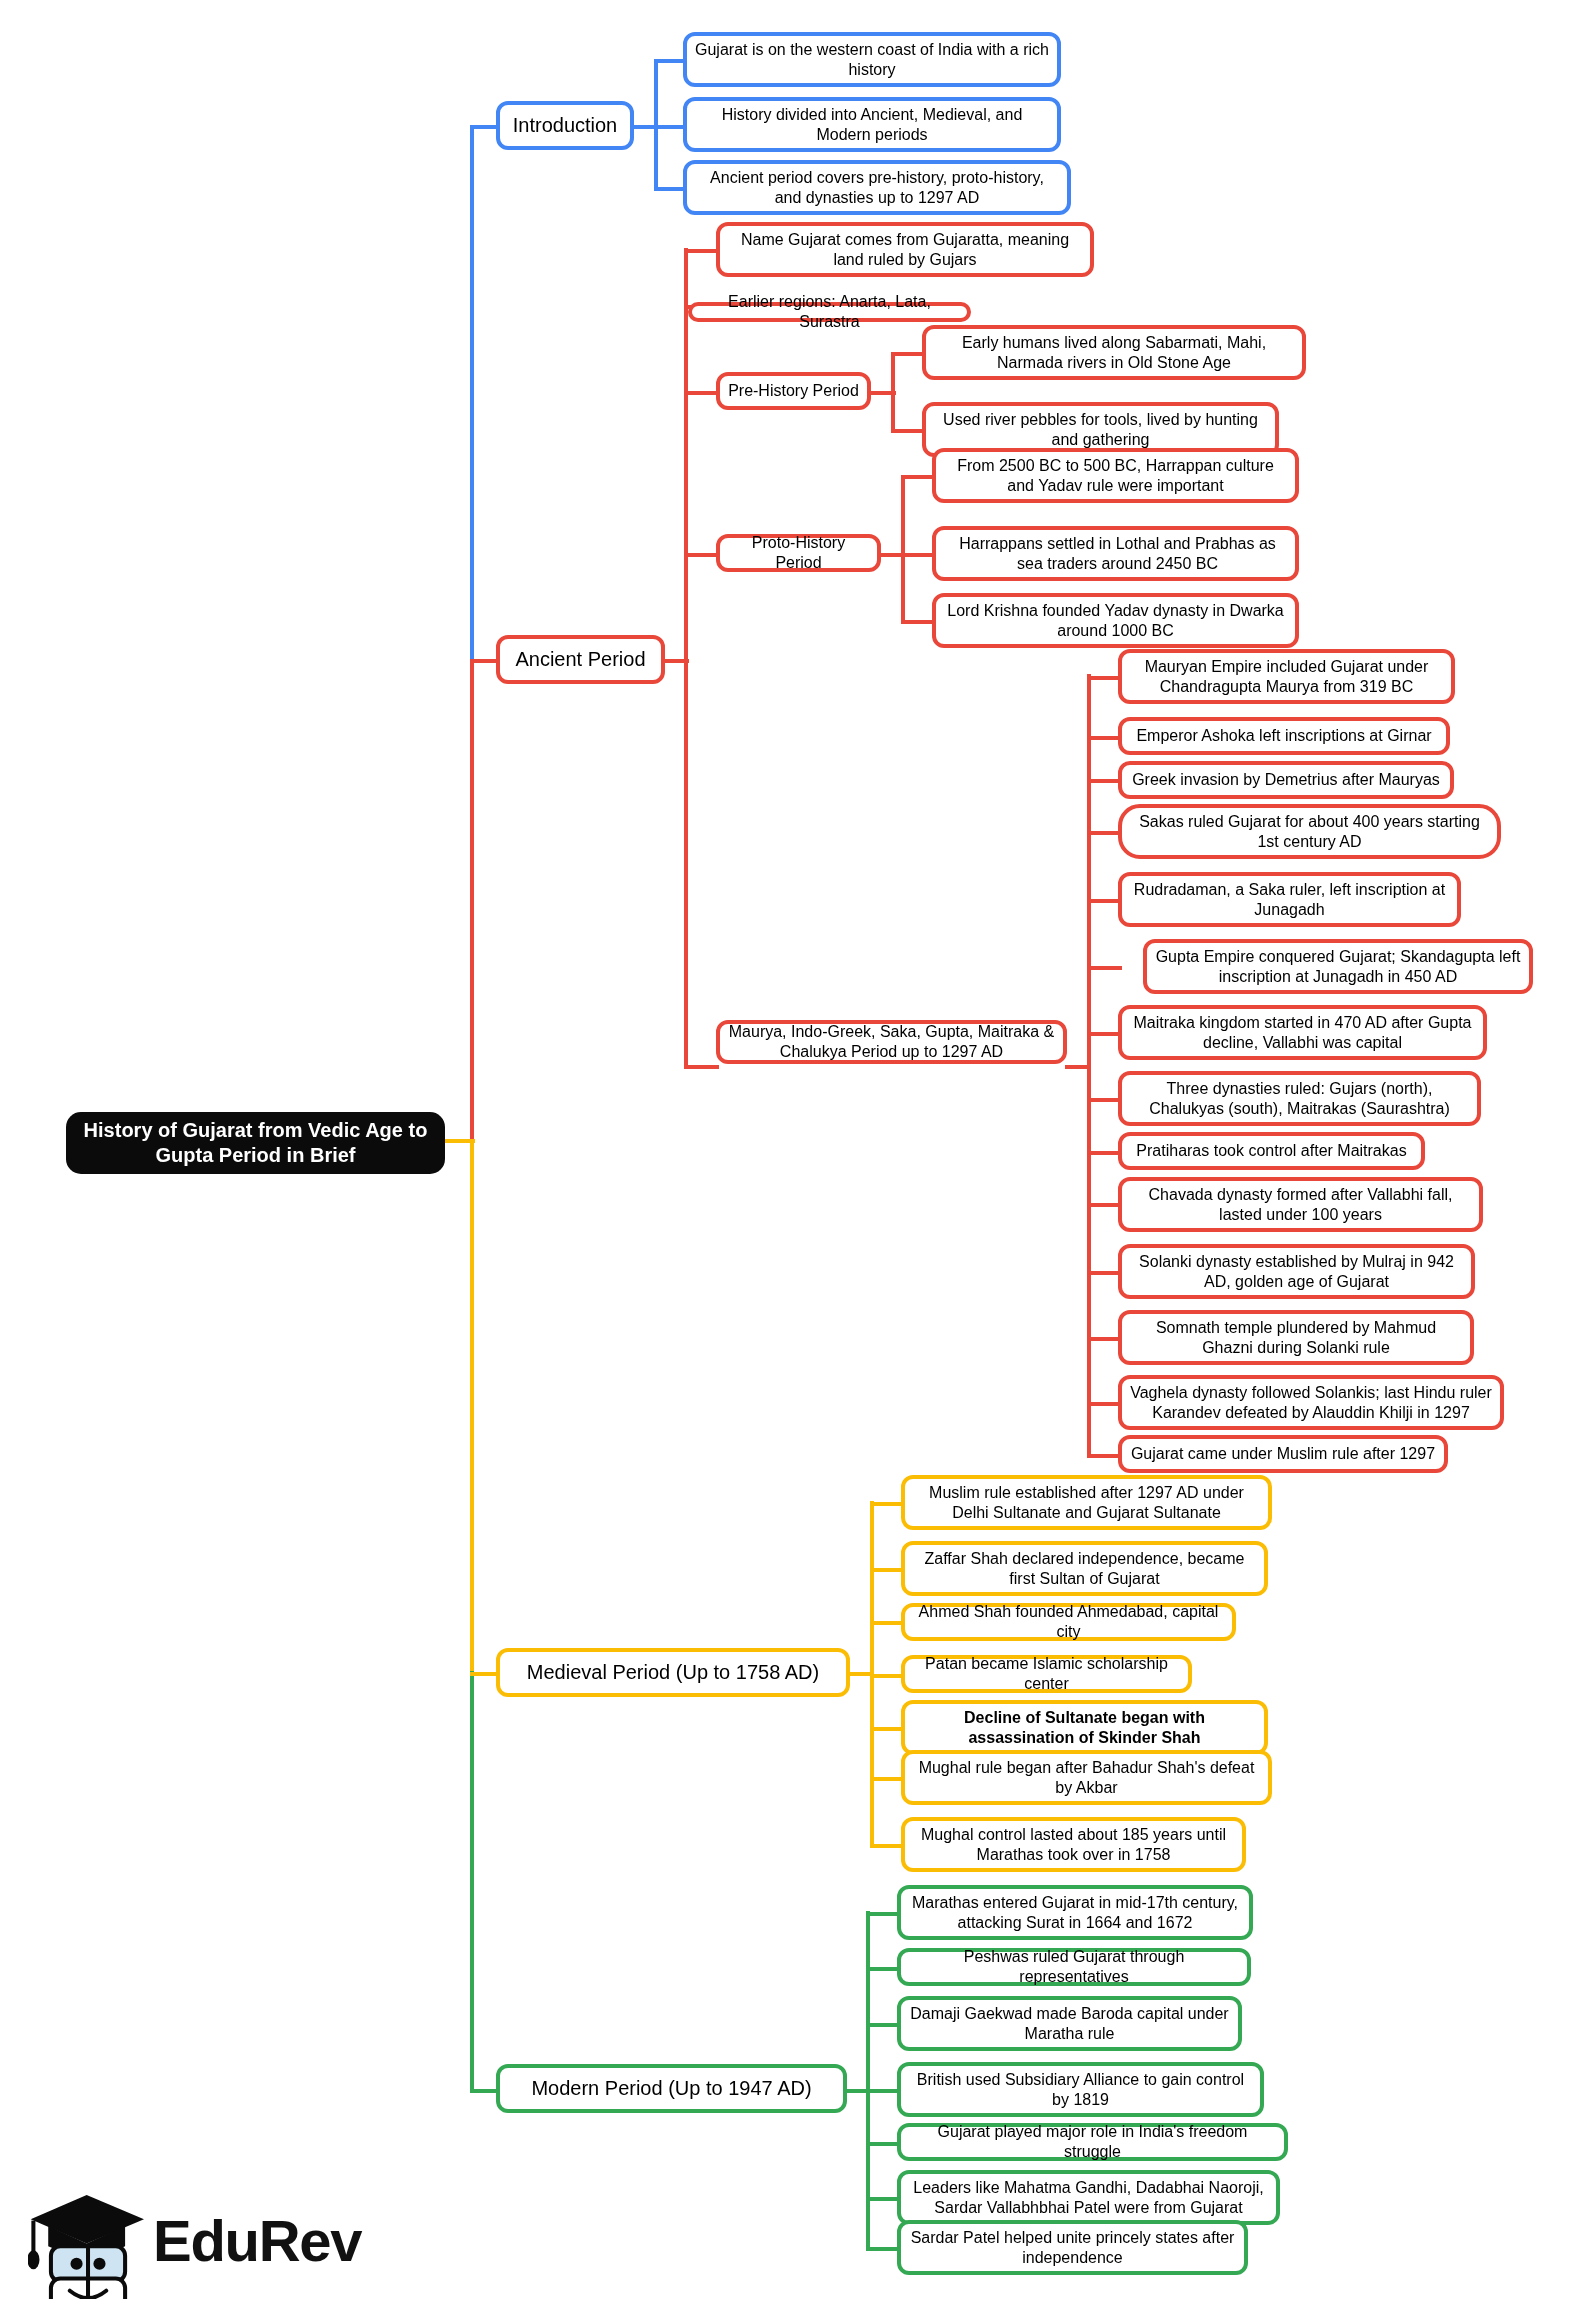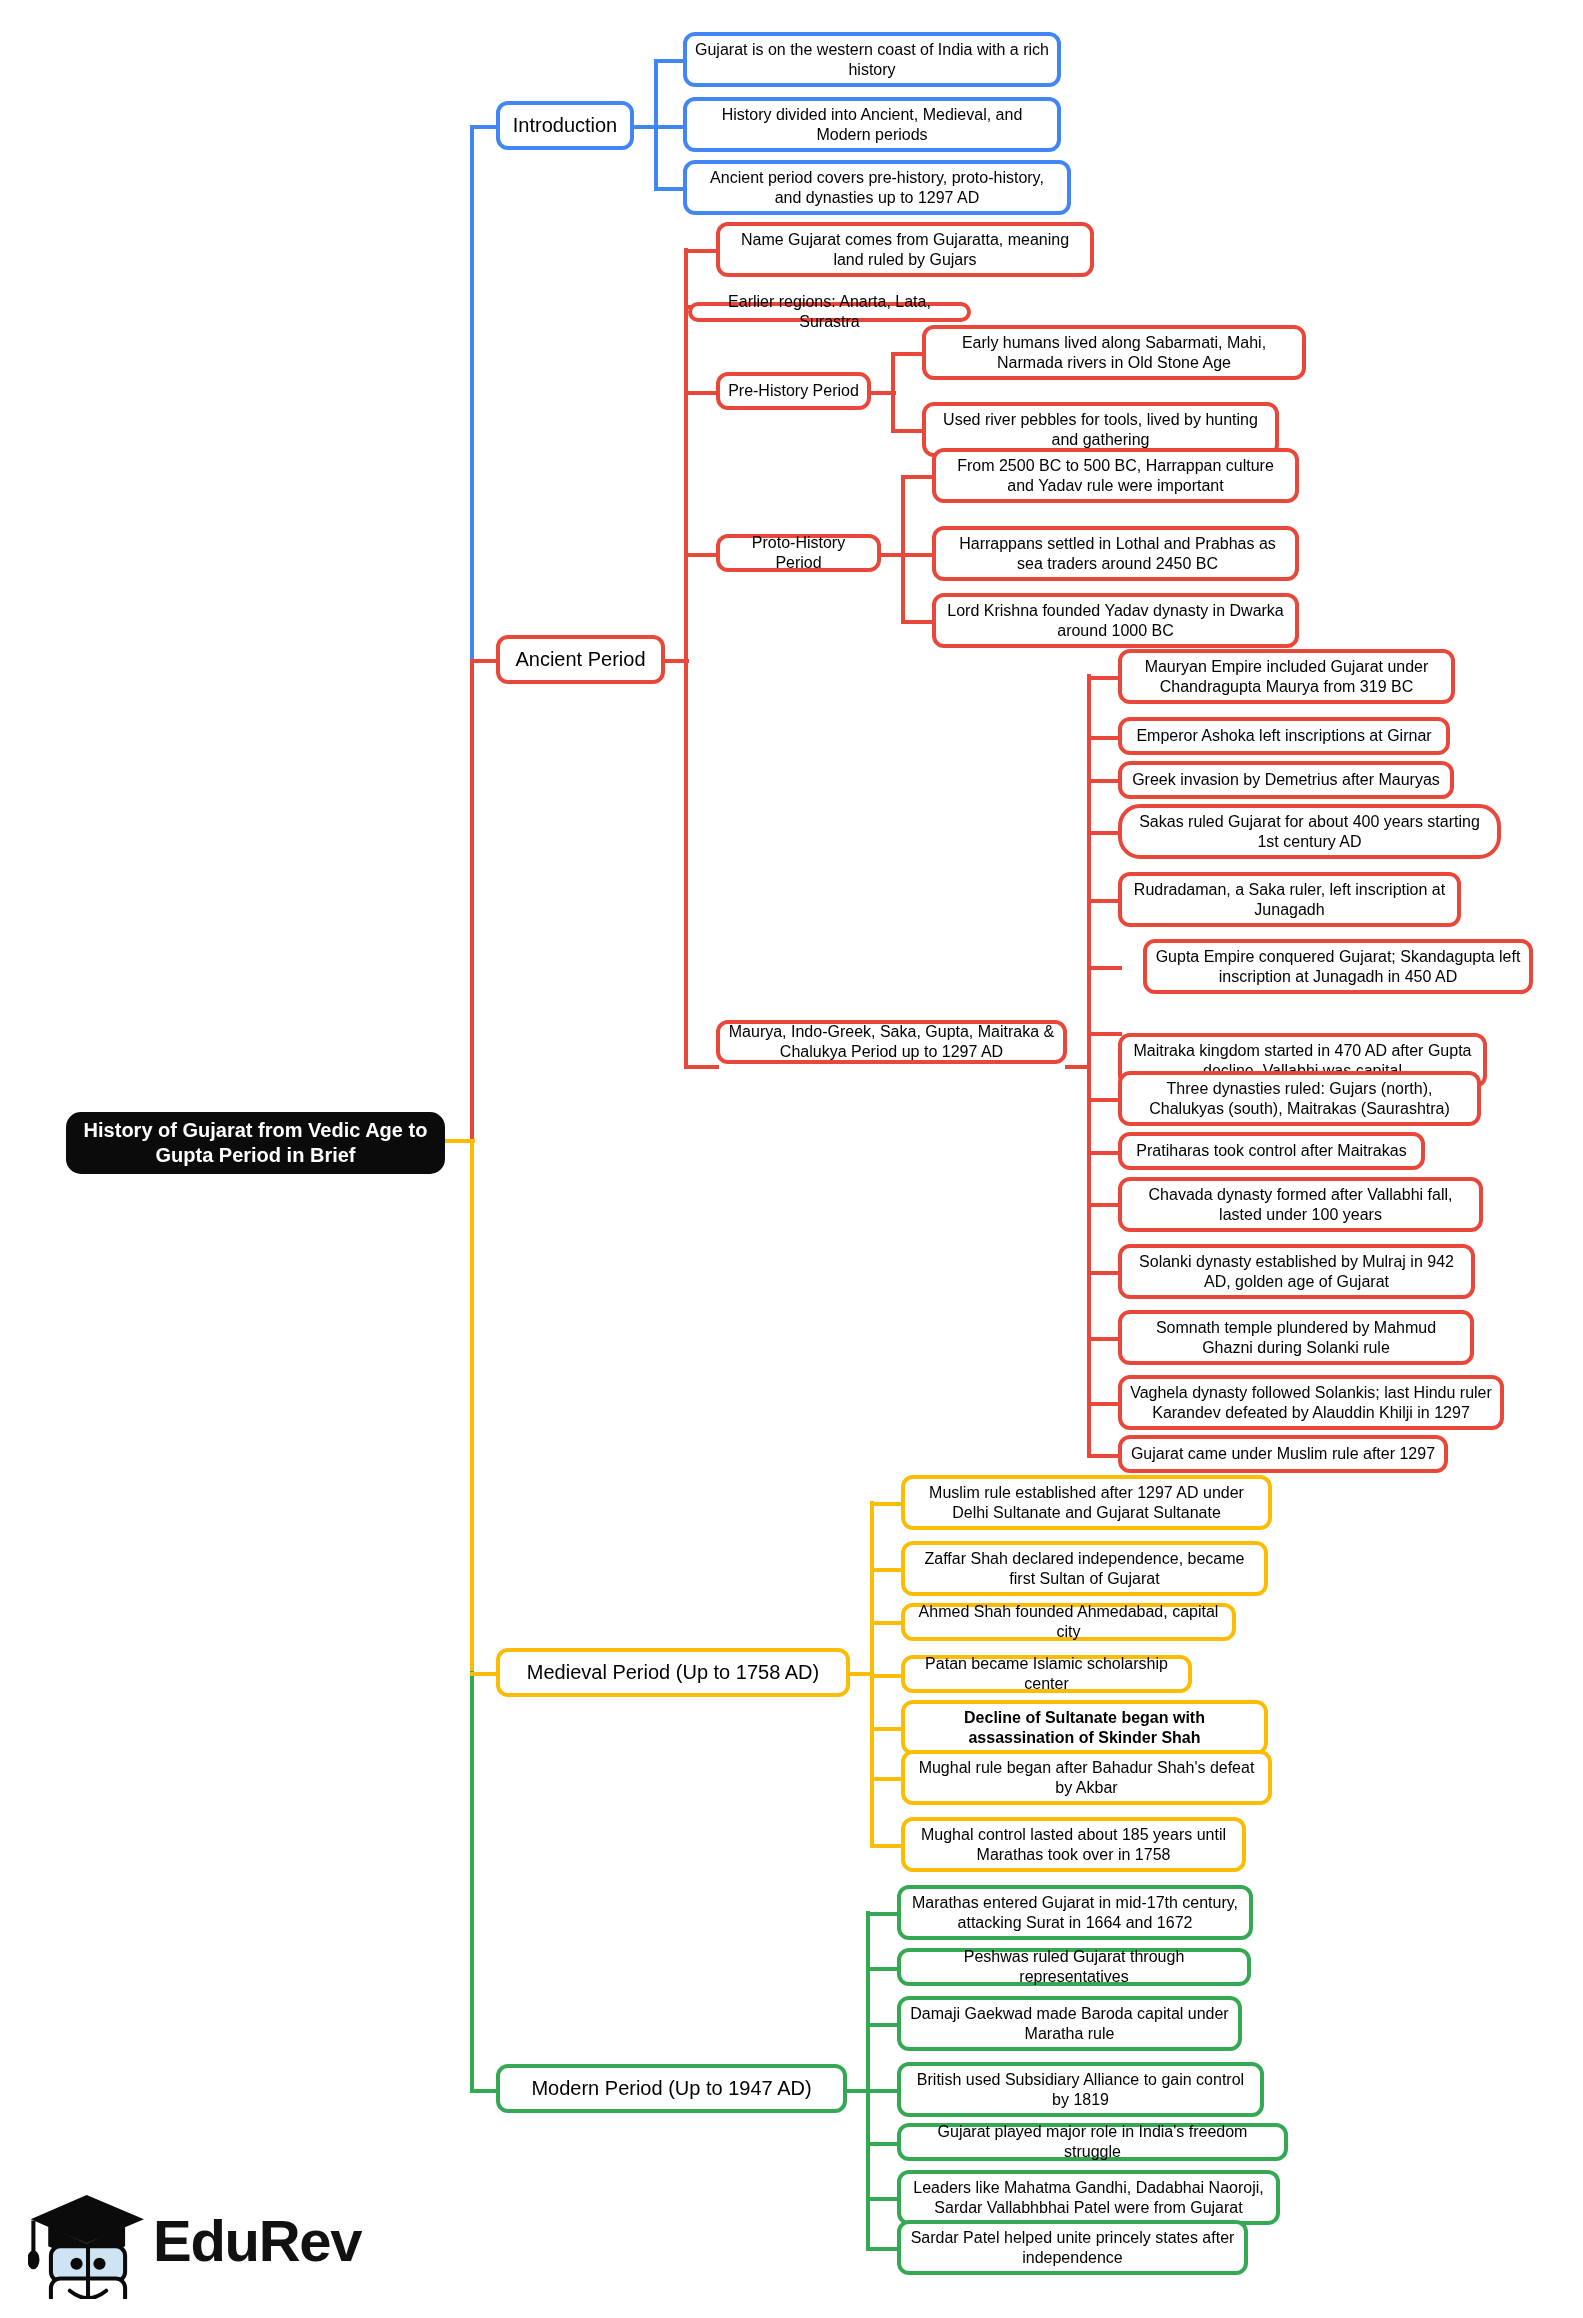--- a/index.html
+++ b/index.html
@@ -116,21 +116,21 @@
   <div class="ln h b-red" style="left:1087px;top:831px;width:35px;"></div>
   <div class="node c-red f24" style="left:1118px;top:804px;width:383px;height:55px;border-radius:22px;">Sakas ruled Gujarat for about 400 years starting 1st century AD</div>
 
   <div class="ln h b-red" style="left:1087px;top:899px;width:35px;"></div>
   <div class="node c-red f24" style="left:1118px;top:872px;width:343px;height:55px;">Rudradaman, a Saka ruler, left inscription at Junagadh</div>
 
   <div class="ln h b-red" style="left:1087px;top:966px;width:35px;"></div>
   <div class="node c-red f24" style="left:1143px;top:939px;width:390px;height:55px;">Gupta Empire conquered Gujarat; Skandagupta left inscription at Junagadh in 450 AD</div>
 
   <div class="ln h b-red" style="left:1087px;top:1032px;width:35px;"></div>
-  <div class="node c-red f24" style="left:1118px;top:1005px;width:369px;height:55px;margin-top:28px;">Maitraka kingdom started in 470 AD after Gupta decline, Vallabhi was capital</div>
+  <div class="node c-red f24" style="left:1118px;top:1005px;width:369px;height:55px;">Maitraka kingdom started in 470 AD after Gupta decline, Vallabhi was capital</div>
 
   <div class="ln h b-red" style="left:1087px;top:1098px;width:35px;"></div>
   <div class="node c-red f24" style="left:1118px;top:1071px;width:363px;height:55px;">Three dynasties ruled: Gujars (north), Chalukyas (south), Maitrakas (Saurashtra)</div>
 
   <div class="ln h b-red" style="left:1087px;top:1151px;width:35px;"></div>
   <div class="node c-red f24" style="left:1118px;top:1132px;width:307px;height:38px;">Pratiharas took control after Maitrakas</div>
 
   <div class="ln h b-red" style="left:1087px;top:1203px;width:35px;"></div>
   <div class="node c-red f24" style="left:1118px;top:1177px;width:365px;height:55px;">Chavada dynasty formed after Vallabhi fall, lasted under 100 years</div>
 

